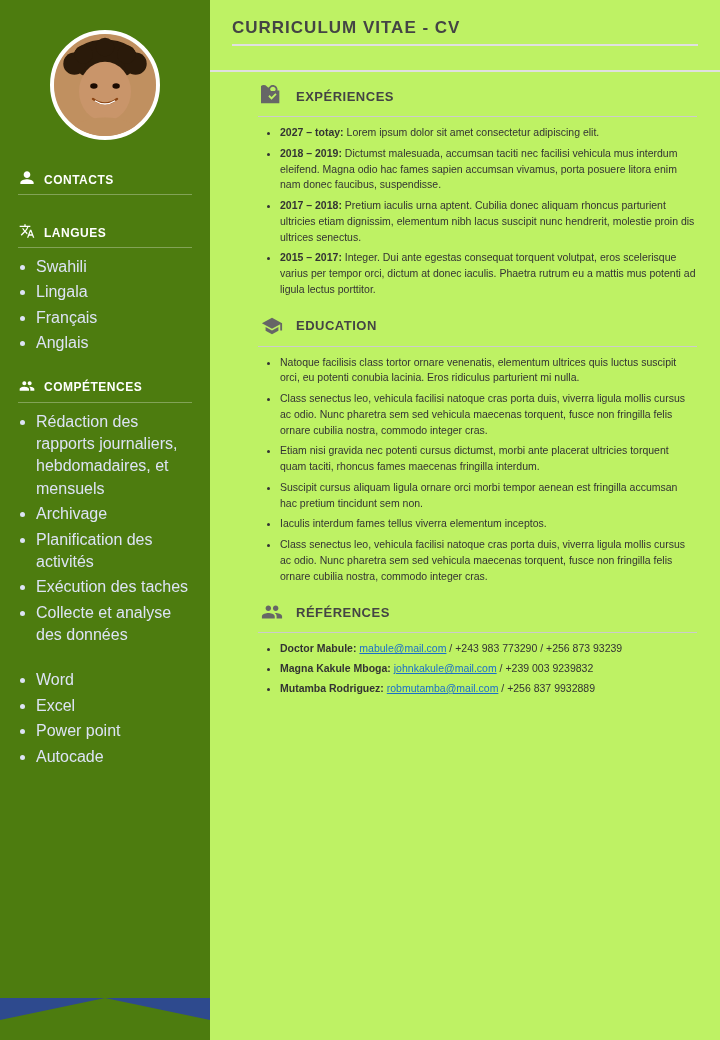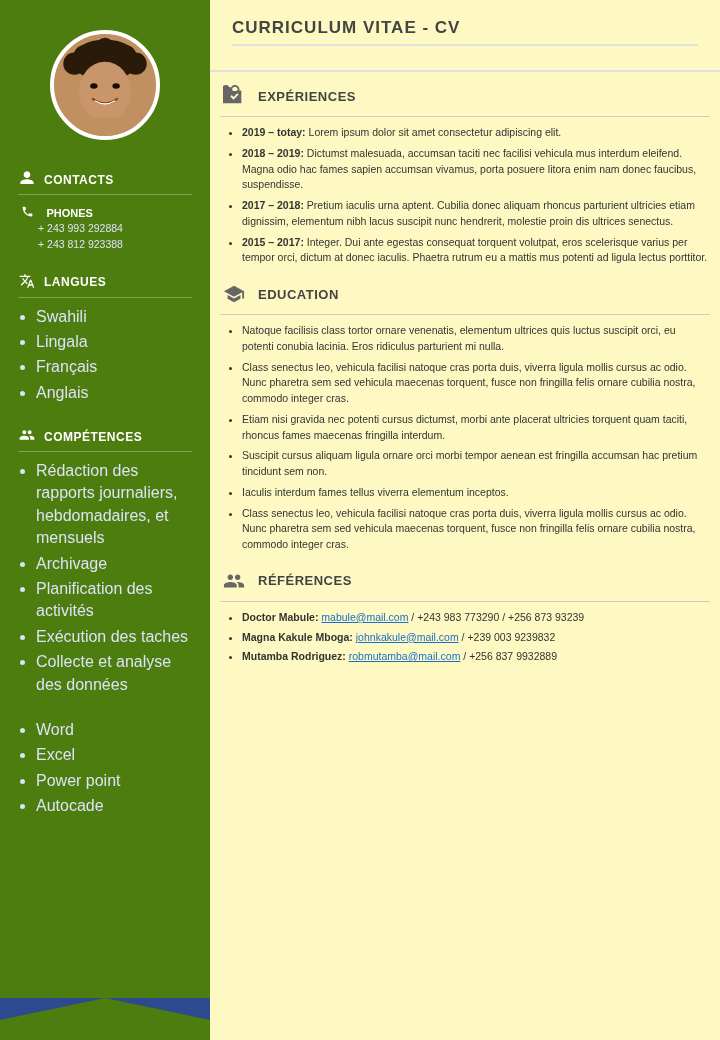--- a/index.html
+++ b/index.html
@@ -99,21 +99,21 @@
       font-size: 16px;
       color: #dde3f5;
       margin-bottom: 3px;
       line-height: 1.4;
     }
 
     
     .main {
       flex: 1;
       padding: 0;
-      background: #fef9c3;
+      background: #bef264;
       display: flex;
       flex-direction: column;
     }
 
     .main-header {
       padding: 18px 22px 14px 22px;
       border-bottom: 2px solid #e0e0e0;
     }
 
     .cv-title {
@@ -131,22 +131,23 @@
       margin: 6px 0 10px 0;
     }
 
     .cv-name {
       font-size: 18px;
       font-weight: bold;
       color: #2e4a8e;
     }
 
     .main-content {
-      padding: 10px 10px;
+      padding: 10px 23px;
       flex: 1;
+      margin-left: 25px;
     }
 
     .section {
       margin-bottom: 14px;
     }
 
     .section-header {
       display: flex;
       align-items: center;
       gap: 10px;
@@ -249,30 +250,20 @@
 
   <div class="sidebar-section">
     <div class="sidebar-section-header">
       <span class="sidebar-icon">
         <svg viewBox="0 0 24 24" width="16" height="16" fill="white" xmlns="http://www.w3.org/2000/svg">
           <path d="M12 12c2.7 0 5-2.3 5-5S14.7 2 12 2 7 4.3 7 7s2.3 5 5 5zm0 2c-3.3 0-10 1.7-10 5v2h20v-2c0-3.3-6.7-5-10-5z"></path>
         </svg>
       </span>
       <span class="sidebar-section-title">CONTACTS</span>
     </div>
-    <div style="margin-top:8px;">
-      <span class="sidebar-icon" style="display:inline-block;vertical-align:middle;margin-right:6px;">
-        <svg viewBox="0 0 24 24" width="13" height="13" fill="white">
-            <path d="M6.6 10.8c1.4 2.8 3.8 5.1 6.6 6.6l2.2-2.2c.3-.3.7-.4 1-.2 1.1.4 2.3.6 3.6.6.6 0 1 .4 1 1V20c0 .6-.4 1-1 1-9.4 0-17-7.6-17-17 0-.6.4-1 1-1h3.5c.6 0 1 .4 1 1 0 1.3.2 2.5.6 3.6.1.3 0 .7-.2 1L6.6 10.8z"></path>
-          </svg>
-      </span>
-      <span class="sidebar-label" style="display:inline;">PHONES</span>
-      <div class="sidebar-value" style="padding-left:20px;">+ 243 993 292884</div>
-      <div class="sidebar-value" style="padding-left:20px;">+ 243 812 923388</div>
-    </div>
   </div>
 
   <div class="sidebar-section">
     <div class="sidebar-section-header">
       <span class="sidebar-icon">
         <svg viewBox="0 0 24 24" width="16" height="16" fill="white">
             <path d="M12.87 15.07l-2.54-2.51.03-.03c1.74-1.94 2.98-4.17 3.71-6.53H17V4h-7V2H8v2H1v1.99h11.17C11.5 7.92 10.44 9.75 9 11.35 8.07 10.32 7.3 9.19 6.69 8h-2c.73 1.63 1.73 3.17 2.98 4.56l-5.09 5.02L4 19l5-5 3.11 3.11.76-2.04zM18.5 10h-2L12 22h2l1.12-3h4.75L21 22h2l-4.5-12zm-2.62 7l1.62-4.33L19.12 17h-3.24z"></path>
           </svg>
       </span>
       <span class="sidebar-section-title">LANGUES</span>
@@ -327,21 +318,21 @@
       <div class="section-header">
         <div class="section-icon">
           <svg viewBox="0 0 24 24" xmlns="http://www.w3.org/2000/svg">
             <path d="M20 6h-2.18c.07-.44.18-.88.18-1.5C18 2.46 15.54 0 13 0c-1.36 0-2.61.56-3.49 1.5L8 3 6.49 1.5A4.95 4.95 0 0 0 3 0C.46 0 -2 2.46-2 4.5c0 .62.11 1.06.18 1.5H-4v14h24V6zm-8.5 10l-3.5-3.5L9.41 11 11.5 13.09 15.59 9 17 10.41l-5.5 5.59zM13 2c1.44 0 3 1.06 3 2.5 0 .88-.36 1.41-1 2h-4c-.64-.59-1-1.12-1-2C10 3.06 11.56 2 13 2z" fill="#666"></path>
           </svg>
         </div>
         <div class="section-title">EXPÉRIENCES</div>
       </div>
       <div class="section-divider"></div>
       <ul class="section-list" id="exp-list">
-      <li><strong>2019 – totay: </strong>Lorem ipsum dolor sit amet consectetur adipiscing elit.</li>
+      <li><strong>2027 – totay: </strong>Lorem ipsum dolor sit amet consectetur adipiscing elit.</li>
           <li><strong>2018 – 2019: </strong>Dictumst malesuada, accumsan taciti nec facilisi vehicula mus interdum eleifend. Magna odio hac fames sapien accumsan vivamus, porta posuere litora enim nam donec faucibus, suspendisse.</li>
           <li><strong>2017 – 2018: </strong>Pretium iaculis urna aptent. Cubilia donec aliquam rhoncus parturient ultricies etiam dignissim, elementum nibh lacus suscipit nunc hendrerit, molestie proin dis ultrices senectus.</li>
           <li><strong>2015 – 2017: </strong>Integer. Dui ante egestas consequat torquent volutpat, eros scelerisque varius per tempor orci, dictum at donec iaculis. Phaetra rutrum eu a mattis mus potenti ad ligula lectus porttitor.</li>
         </ul>
     </div>
 
     <div class="section">
       <div class="section-header">
         <div class="section-icon">
           <svg viewBox="0 0 24 24" xmlns="http://www.w3.org/2000/svg">

